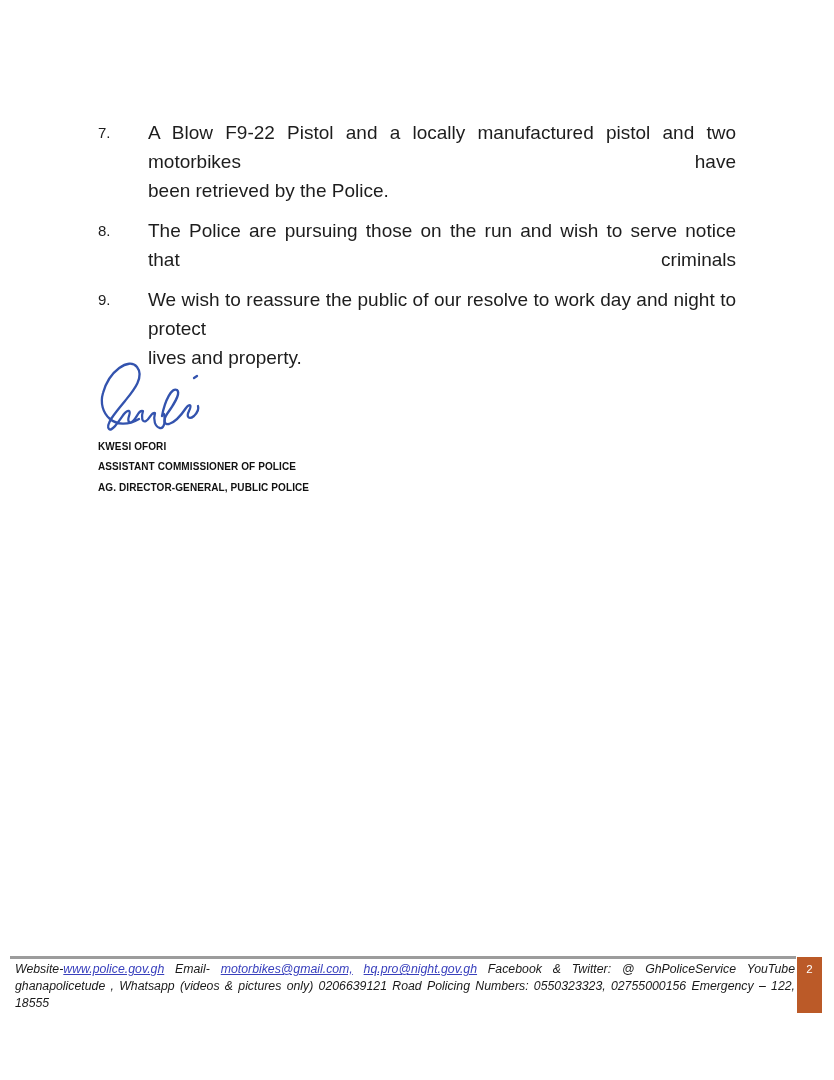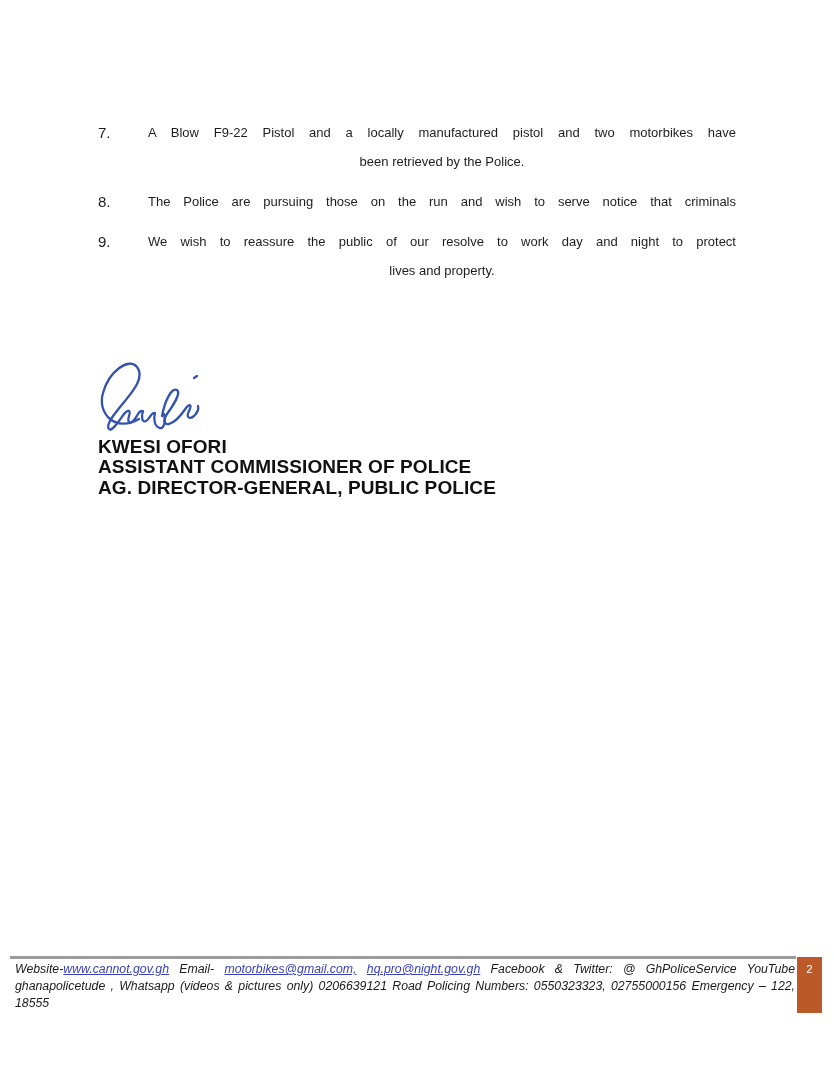--- a/index.html
+++ b/index.html
@@ -10,31 +10,31 @@
     color: #1d1d1d;
     position: relative;
     overflow: hidden;
   }
   .page { position: absolute; inset: 0; background: #ffffff; }
 
   
   .items { position: absolute; left: 98px; top: 118px; width: 638px; }
   .item { display: grid; grid-template-columns: 50px 588px; margin-bottom: 11px; }
   .item .num { font-size: 15px; line-height: 29px; }
-  .item .txt { font-size: 13px; line-height: 29px; }
-  .line { display: block; text-align: center; }
+  .item .txt { font-size: 19px; line-height: 29px; }
+  .line { display: block; }
   .j { text-align: justify; text-align-last: justify; }
 
   
   .signature { position: absolute; left: 93px; top: 355px; }
 
   
   .sig-block {
     position: absolute; left: 98px; top: 437px;
-    font-weight: bold; font-size: 19px; line-height: 20.3px;
+    font-weight: bold; font-size: 10px; line-height: 20.3px;
     color: #111111; letter-spacing: 0.1px;
   }
 
   
   .footer-rule {
     position: absolute; left: 10px; top: 956px;
     width: 786px; height: 3px; background: #9c9c9c;
   }
   .footer-text {
     position: absolute; left: 15px; top: 961px; width: 780px;
@@ -87,21 +87,21 @@
 
   <div class="sig-block">
     <div>KWESI OFORI</div>
     <div>ASSISTANT COMMISSIONER OF POLICE</div>
     <div>AG. DIRECTOR-GENERAL, PUBLIC POLICE</div>
   </div>
 
   <div class="footer-rule"></div>
 
   <div class="footer-text">
-    <span class="fline j"><span>Website-</span><a class="lnk">www.cannot.gov.gh</a>
+    <span class="fline j"><span>Website-</span><a class="lnk">www.police.gov.gh</a>
       <span>Email-</span>
       <a class="lnk">motorbikes@gmail.com,</a>
       <a class="lnk">hq.pro@night.gov.gh</a>
       <span>Facebook &amp; Twitter: @ GhPoliceService YouTube</span></span>
     <span class="fline j">ghanapolicetude , Whatsapp (videos &amp; pictures only) 0206639121 Road Policing Numbers: 0550323323, 02755000156 Emergency – 122, 18555</span>
   </div>
 
   <div class="page-box">
     <span>2</span>
   </div>

